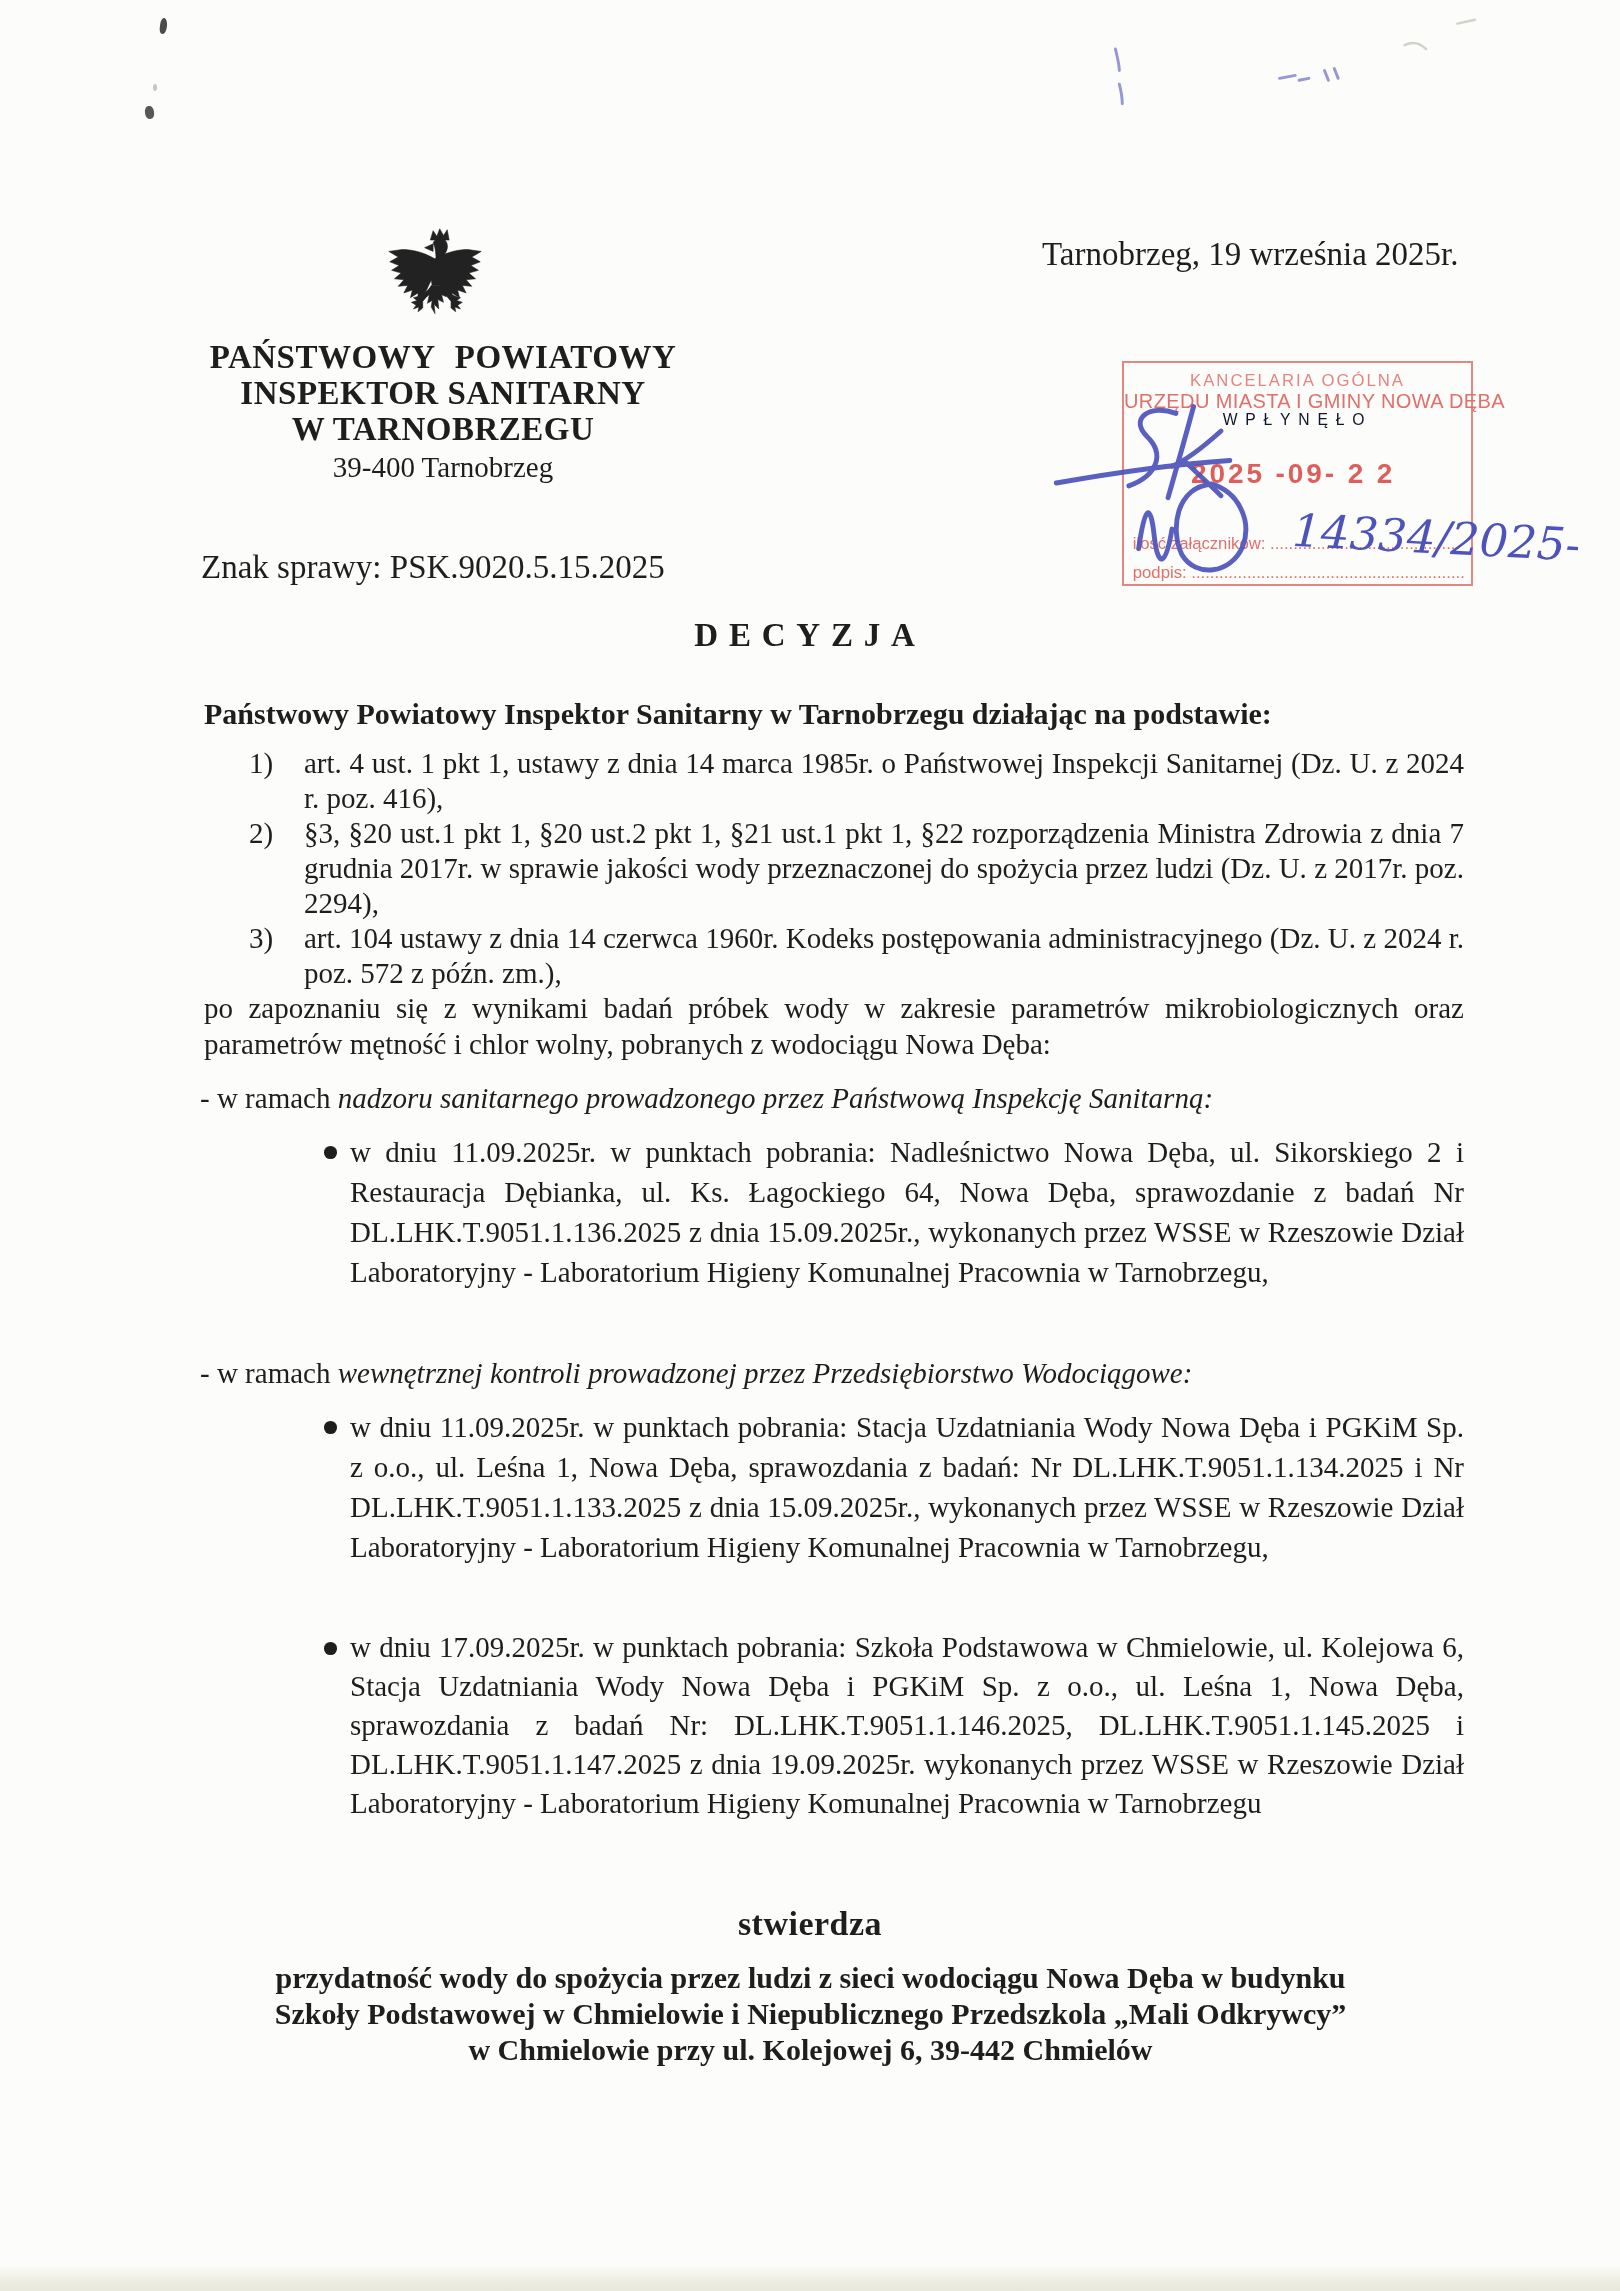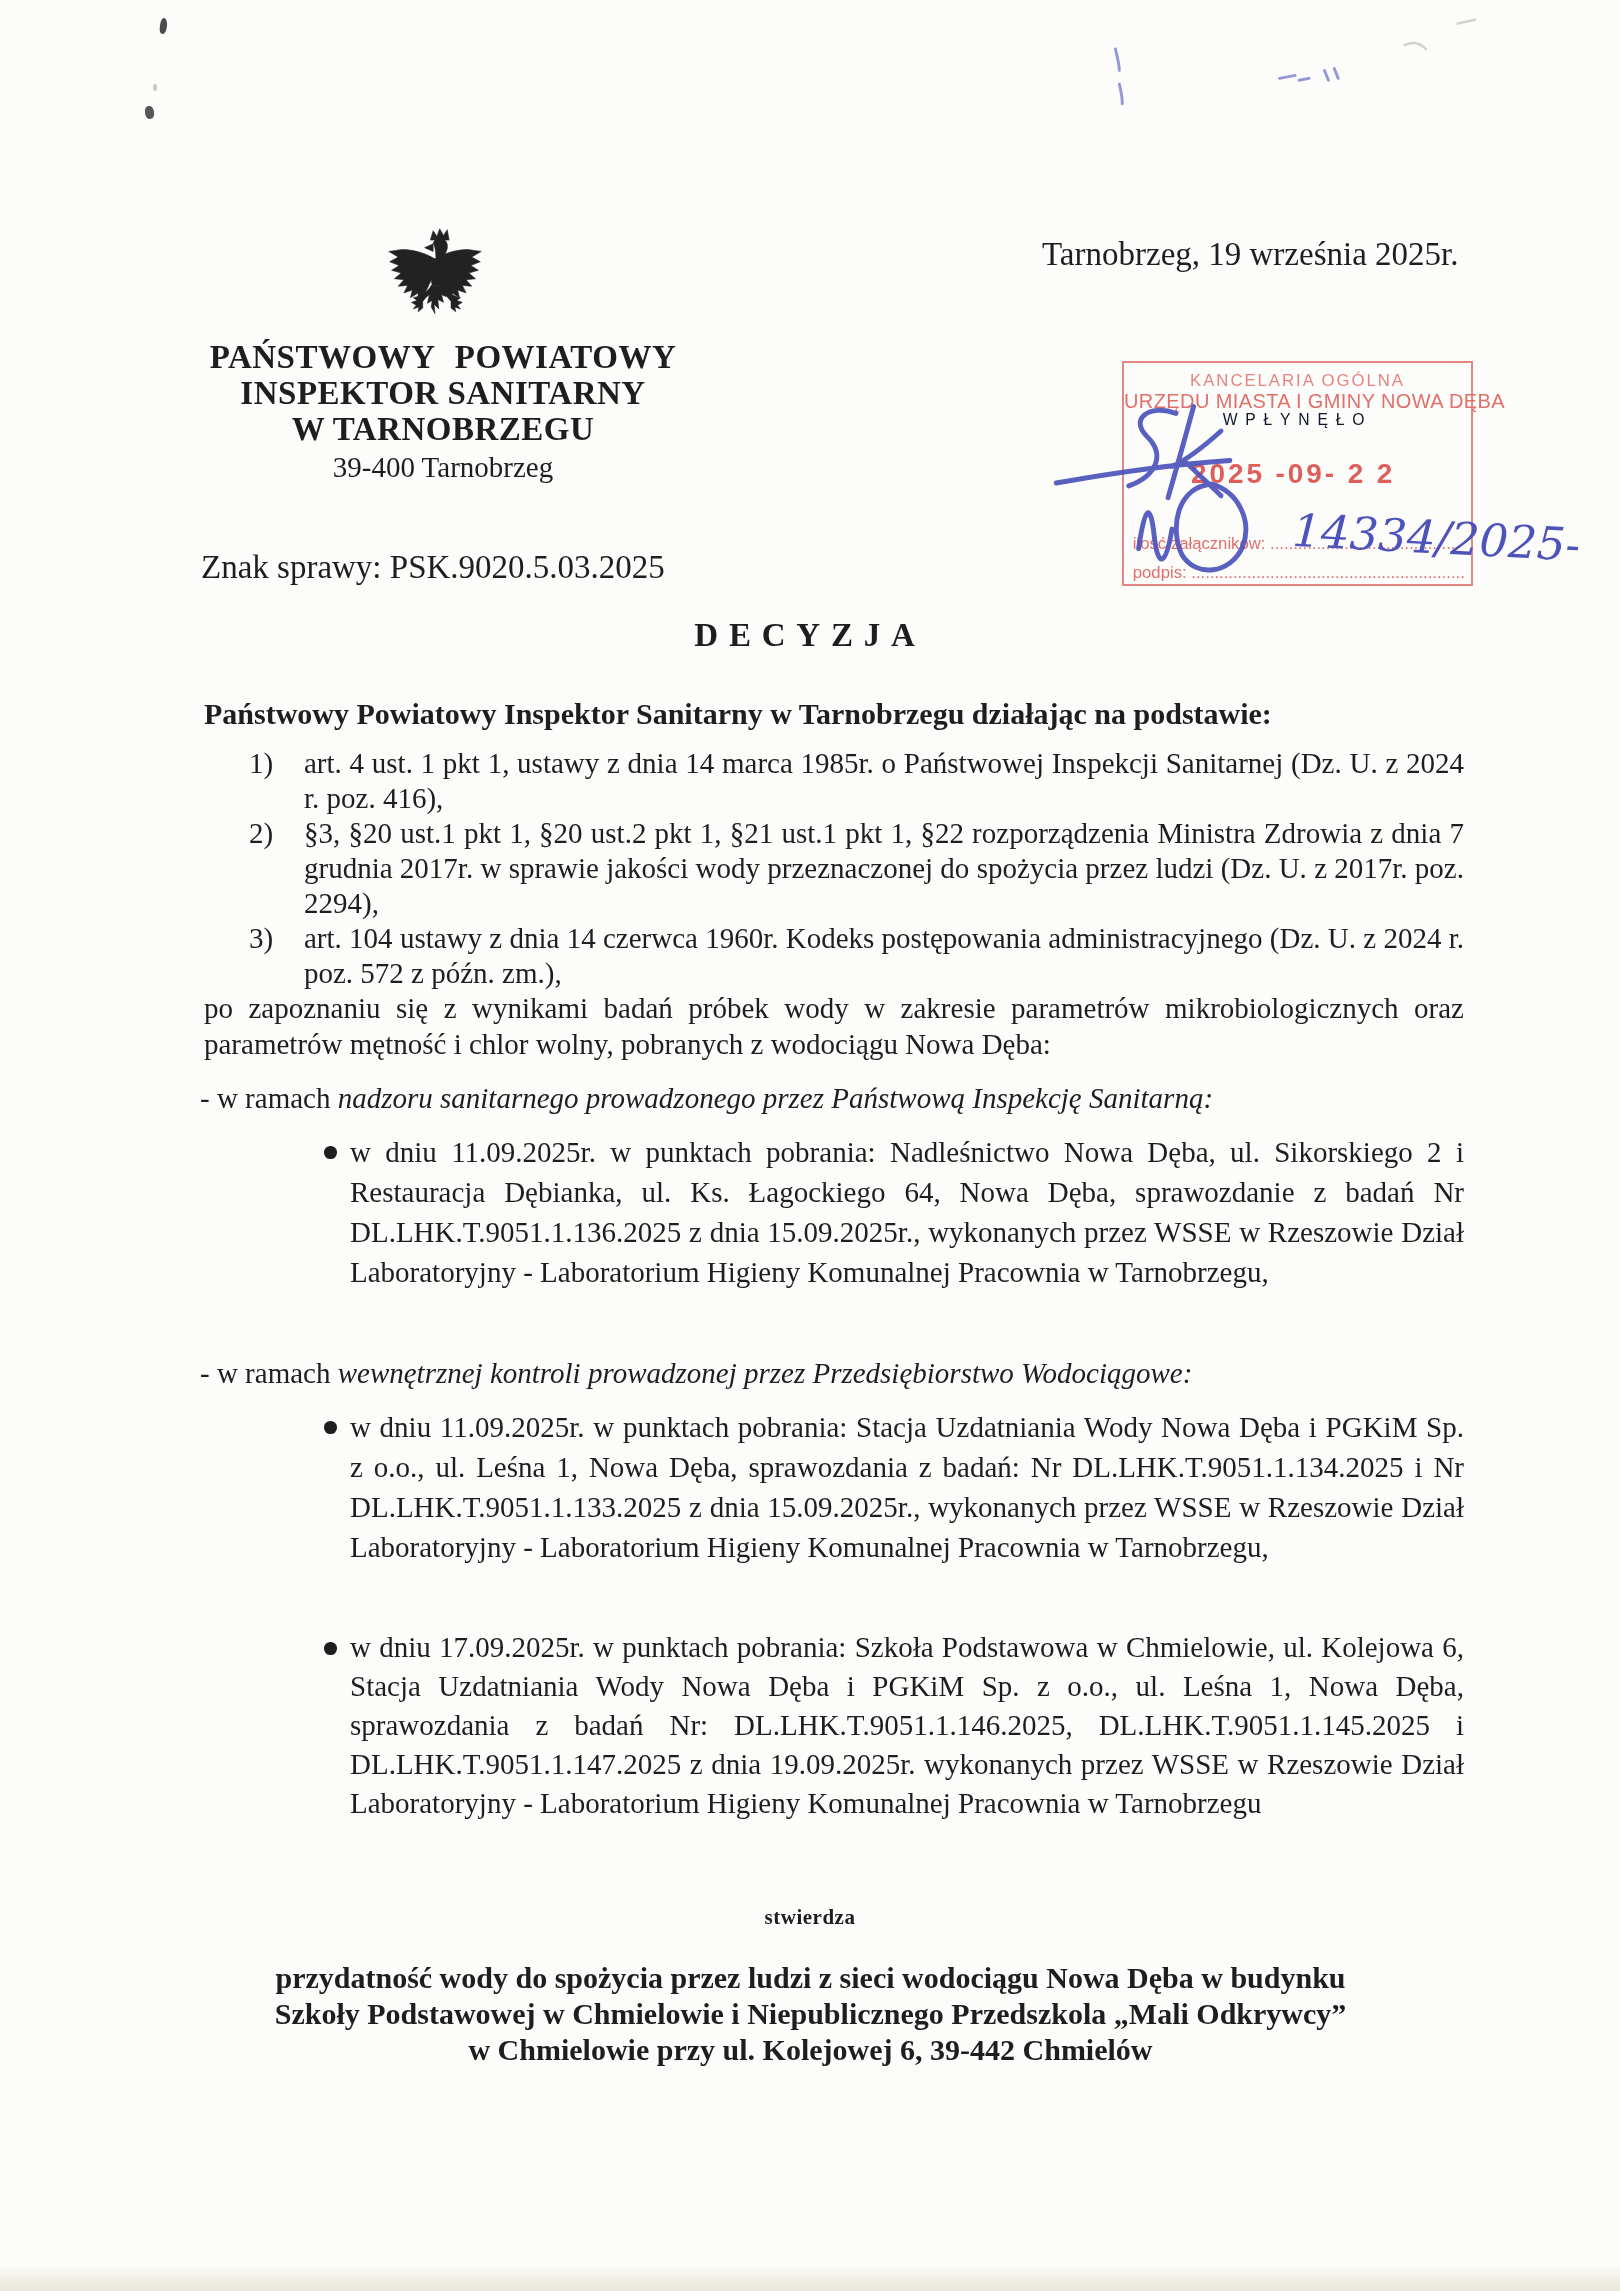--- a/index.html
+++ b/index.html
@@ -44,21 +44,21 @@
   .lead1{left:200px; top:1082px;}
   .lead2{left:200px; top:1357px;}
   .bullet-text{font-size:29px; line-height:40px; text-align:justify; text-align-last:left; width:1114px;}
   .bt1{left:350px; top:1132px;}
   .bt2{left:350px; top:1407px;}
   .bt3{left:350px; top:1628px; line-height:39px;}
   .dot{width:12.7px; height:12.7px; background:#1e1e1e; border-radius:50%;}
   .d1{left:324px; top:1146px;}
   .d2{left:324px; top:1421px;}
   .d3{left:324px; top:1642px;}
-  .verdict-kw{left:0; right:0; top:1905px; text-align:center; font-size:21px; font-weight:700; letter-spacing:0.5px;}
+  .verdict-kw{left:0; right:0; top:1905px; text-align:center; font-size:34px; font-weight:700; letter-spacing:0.5px;}
   .verdict{left:137px; top:1960px; width:1347px; text-align:center; font-size:30px; font-weight:700; line-height:36px;}
   
   .speck{position:absolute; background:#4c4c4c;}
   .sp1{left:160px; top:17.6px; width:6.9px; height:15.7px; border-radius:45% 55% 50% 40%; transform:rotate(7deg);}
   .sp2{left:145px; top:106px; width:8.8px; height:12.7px; background:#575757; border-radius:45%; transform:rotate(-8deg);}
   .sp3{left:153px; top:84px; width:3.9px; height:6.9px; background:#9a9a9a; opacity:.55; border-radius:50%;}
   .bottom-band{left:0; right:0; bottom:0; height:27.4px;
     background:linear-gradient(to bottom, rgba(243,242,235,0), #efeee4 55%, #e8e7db);}
   .hand-num{font-family:"DejaVu Serif",serif; font-style:italic; font-size:46px;}
 </style>
@@ -103,21 +103,21 @@
   </svg>
 
   <div class="abs letterhead">
     <div class="lh-b lh-b1">PAŃSTWOWY  POWIATOWY</div>
     <div class="lh-b">INSPEKTOR SANITARNY</div>
     <div class="lh-b">W TARNOBRZEGU</div>
     <div class="lh-gap"></div>
     <div class="lh-a">39-400 Tarnobrzeg</div>
   </div>
 
-  <div class="abs case-ref">Znak sprawy: PSK.9020.5.03.2025</div>
+  <div class="abs case-ref">Znak sprawy: PSK.9020.5.15.2025</div>
 
   <div class="abs stamp">
     <div class="stamp-row st1">KANCELARIA OGÓLNA</div>
     <div class="stamp-row st2">URZĘDU MIASTA I GMINY NOWA DĘBA</div>
     <div class="stamp-row st3">WPŁYNĘŁO</div>
     <div class="stamp-row st-date">2025 -09- 2 2</div>
     <div class="stamp-row st-att">ilość załączników: .........................................</div>
     <div class="stamp-row st-pod">podpis: ...............................................................</div>
   </div>
 

